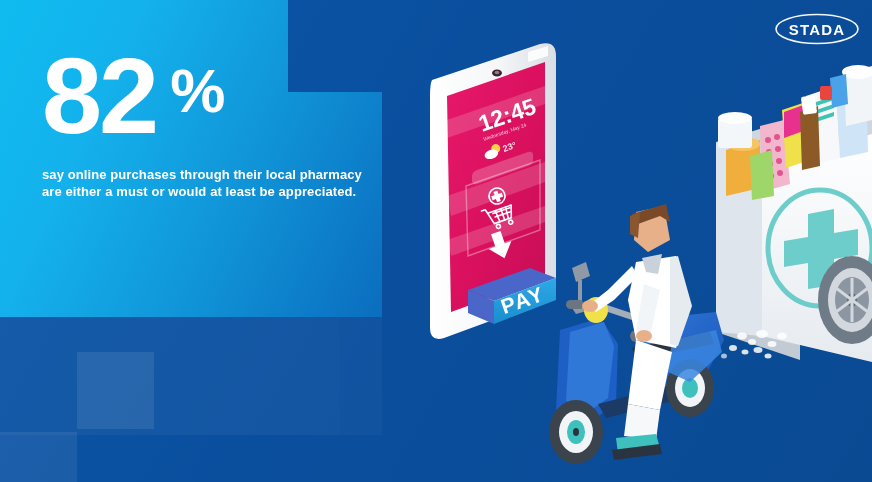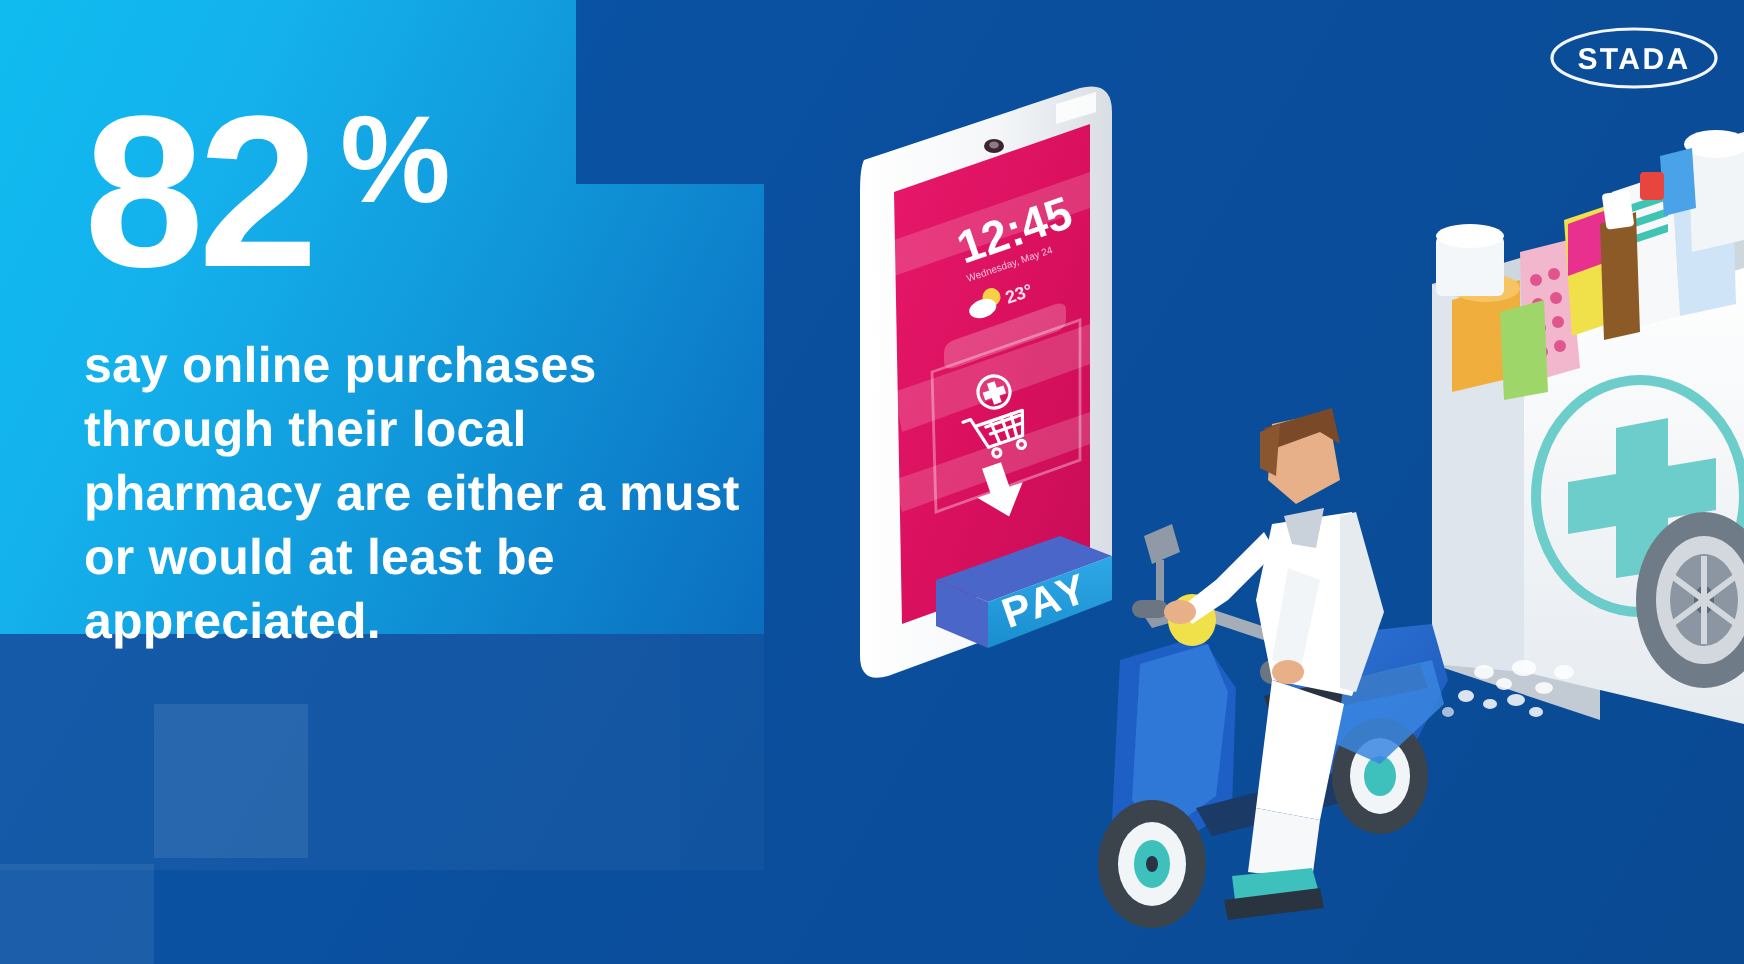--- a/index.html
+++ b/index.html
@@ -19,24 +19,24 @@
   .bg-deco.d3{left:0;top:432px;width:77px;height:50px;background:rgba(255,255,255,.075);}
   .bg-deco.d4{left:340px;top:317px;width:42px;height:118px;background:rgba(255,255,255,.03);}
 
   
   .cyan-panel{position:absolute;left:0;top:0;width:382px;height:317px;
     background:linear-gradient(115deg,#0fbcf0 0%,#14b1ec 28%,#1094d8 62%,#0b6dbe 100%);
     clip-path:polygon(0 0, 288px 0, 288px 92px, 382px 92px, 382px 317px, 0 317px);}
 
   
   .copy{position:absolute;left:42px;top:50px;width:330px;color:#fff;}
-  .pct-row{display:flex;align-items:flex-start;}
+  .pct-row{display:flex;align-items:center;}
   .pct-num{font-size:108px;line-height:.86;font-weight:700;letter-spacing:-3px;}
   .pct-sym{font-size:62px;line-height:1;font-weight:700;margin-left:14px;margin-bottom:10px;}
-  .copy-body{margin-top:24px;font-size:25px;line-height:1.28;font-weight:600;letter-spacing:.1px;}
+  .copy-body{margin-top:24px;font-size:13px;line-height:1.28;font-weight:600;letter-spacing:.1px;}
 
   
   .logo{position:absolute;right:12px;top:12px;width:86px;height:34px;text-decoration:underline;}
   .logo svg{display:block;}
 
   
   .illus{position:absolute;left:0;top:0;width:872px;height:482px;}
 
   
   .vh{position:absolute;width:1px;height:1px;overflow:hidden;clip:rect(0 0 0 0);white-space:nowrap;}

